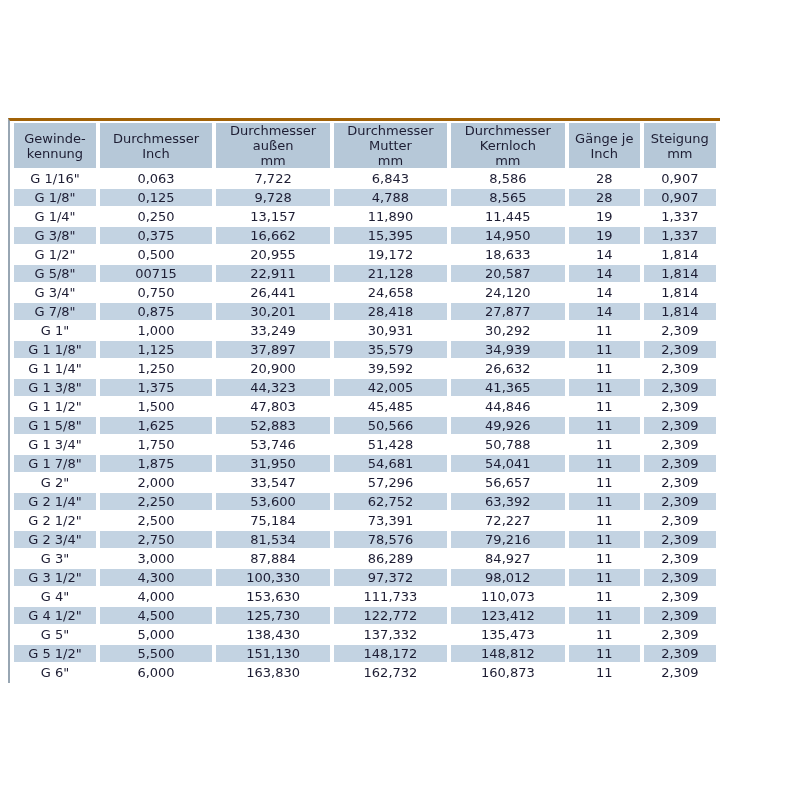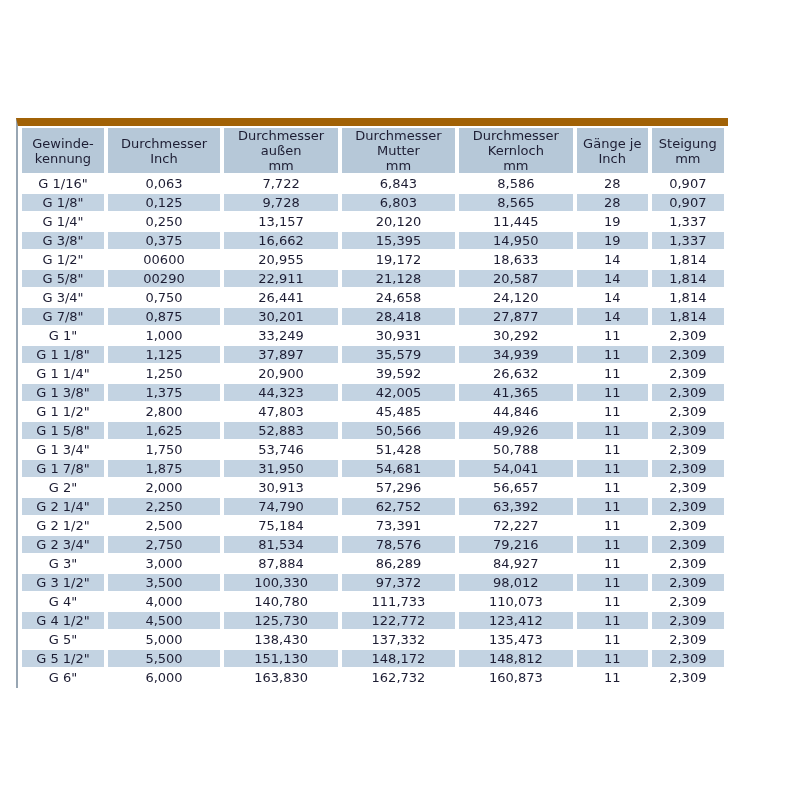--- a/index.html
+++ b/index.html
@@ -10,23 +10,23 @@
   body {
     width: 800px;
     height: 800px;
     overflow: hidden;
     position: relative;
     font-family: "DejaVu Sans", "Liberation Sans", sans-serif;
   }
   .table-outer {
     position: absolute;
     top: 118px;
-    left: 16px;
+    left: 8px;
     width: 712px;
-    border-top: 8px solid #a16207;
+    border-top: 3px solid #a16207;
     border-left: 2px solid #98a6b3;
     box-sizing: border-box;
     overflow: hidden;
   }
   table.g-table {
     border-collapse: separate;
     border-spacing: 4px 2px;
     table-layout: fixed;
     margin: 0;
   }
@@ -98,55 +98,55 @@
           <td>7,722</td>
           <td>6,843</td>
           <td>8,586</td>
           <td>28</td>
           <td>0,907</td>
         </tr>
         <tr>
           <td>G 1/8"</td>
           <td>0,125</td>
           <td>9,728</td>
-          <td>6,803</td>
+          <td>4,788</td>
           <td>8,565</td>
           <td>28</td>
           <td>0,907</td>
         </tr>
         <tr>
           <td>G 1/4"</td>
           <td>0,250</td>
           <td>13,157</td>
-          <td>20,120</td>
+          <td>11,890</td>
           <td>11,445</td>
           <td>19</td>
           <td>1,337</td>
         </tr>
         <tr>
           <td>G 3/8"</td>
           <td>0,375</td>
           <td>16,662</td>
           <td>15,395</td>
           <td>14,950</td>
           <td>19</td>
           <td>1,337</td>
         </tr>
         <tr>
           <td>G 1/2"</td>
-          <td>00600</td>
+          <td>0,500</td>
           <td>20,955</td>
           <td>19,172</td>
           <td>18,633</td>
           <td>14</td>
           <td>1,814</td>
         </tr>
         <tr>
           <td>G 5/8"</td>
-          <td>00290</td>
+          <td>00715</td>
           <td>22,911</td>
           <td>21,128</td>
           <td>20,587</td>
           <td>14</td>
           <td>1,814</td>
         </tr>
         <tr>
           <td>G 3/4"</td>
           <td>0,750</td>
           <td>26,441</td>
@@ -195,21 +195,21 @@
           <td>G 1 3/8"</td>
           <td>1,375</td>
           <td>44,323</td>
           <td>42,005</td>
           <td>41,365</td>
           <td>11</td>
           <td>2,309</td>
         </tr>
         <tr>
           <td>G 1 1/2"</td>
-          <td>2,800</td>
+          <td>1,500</td>
           <td>47,803</td>
           <td>45,485</td>
           <td>44,846</td>
           <td>11</td>
           <td>2,309</td>
         </tr>
         <tr>
           <td>G 1 5/8"</td>
           <td>1,625</td>
           <td>52,883</td>
@@ -232,30 +232,30 @@
           <td>1,875</td>
           <td>31,950</td>
           <td>54,681</td>
           <td>54,041</td>
           <td>11</td>
           <td>2,309</td>
         </tr>
         <tr>
           <td>G 2"</td>
           <td>2,000</td>
-          <td>30,913</td>
+          <td>33,547</td>
           <td>57,296</td>
           <td>56,657</td>
           <td>11</td>
           <td>2,309</td>
         </tr>
         <tr>
           <td>G 2 1/4"</td>
           <td>2,250</td>
-          <td>74,790</td>
+          <td>53,600</td>
           <td>62,752</td>
           <td>63,392</td>
           <td>11</td>
           <td>2,309</td>
         </tr>
         <tr>
           <td>G 2 1/2"</td>
           <td>2,500</td>
           <td>75,184</td>
           <td>73,391</td>
@@ -276,31 +276,31 @@
           <td>G 3"</td>
           <td>3,000</td>
           <td>87,884</td>
           <td>86,289</td>
           <td>84,927</td>
           <td>11</td>
           <td>2,309</td>
         </tr>
         <tr>
           <td>G 3 1/2"</td>
-          <td>3,500</td>
+          <td>4,300</td>
           <td>100,330</td>
           <td>97,372</td>
           <td>98,012</td>
           <td>11</td>
           <td>2,309</td>
         </tr>
         <tr>
           <td>G 4"</td>
           <td>4,000</td>
-          <td>140,780</td>
+          <td>153,630</td>
           <td>111,733</td>
           <td>110,073</td>
           <td>11</td>
           <td>2,309</td>
         </tr>
         <tr>
           <td>G 4 1/2"</td>
           <td>4,500</td>
           <td>125,730</td>
           <td>122,772</td>

